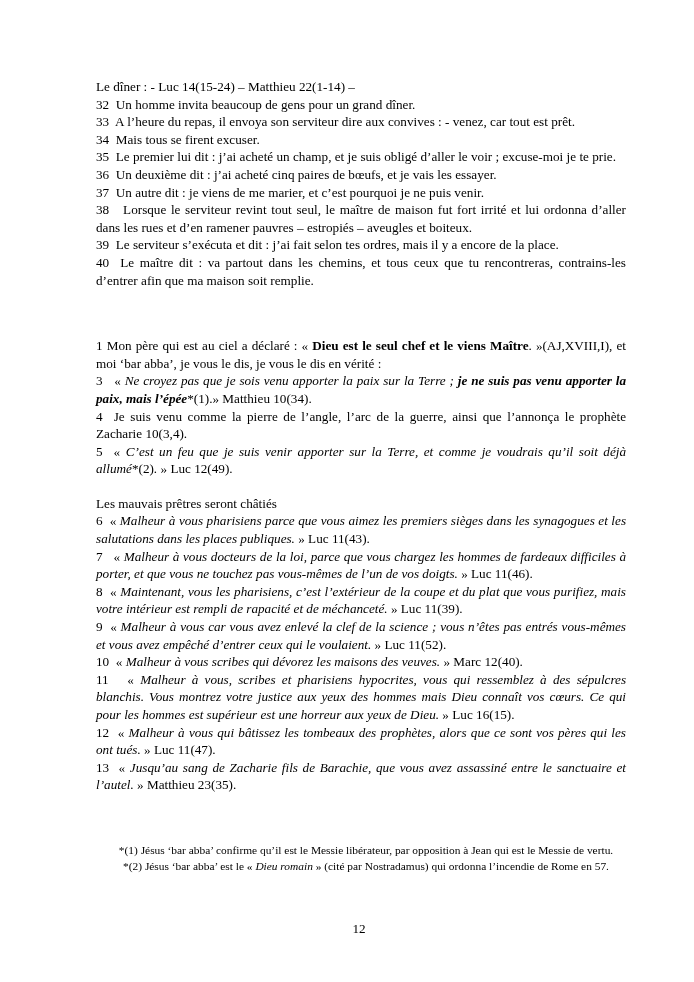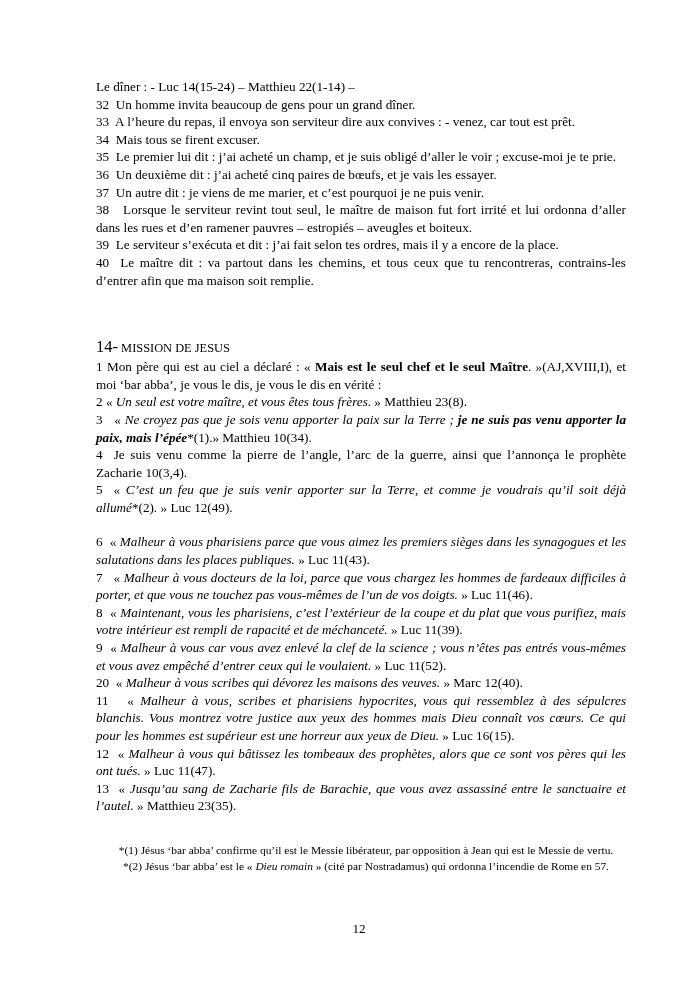--- a/index.html
+++ b/index.html
@@ -105,44 +105,43 @@
 
     <p><span>38</span>&nbsp;&nbsp; <span>Lorsque le serviteur revint tout seul, le maître de maison fut fort irrité et lui ordonna d’aller dans les rues et d’en ramener pauvres – estropiés – aveugles et boiteux.</span></p>
 
     <p><span>39</span>&nbsp; <span>Le serviteur s’exécuta et dit : j’ai fait selon tes ordres, mais il y a encore de la place.</span></p>
 
     <p><span>40</span>&nbsp; <span>Le maître dit : va partout dans les chemins, et tous ceux que tu rencontreras, contrains-les d’entrer afin que ma maison soit remplie.</span></p>
 
 
     <div class="gap-large"></div>
 
-    <p class="section-head"><span class="num">14-</span><span class="caps"> </span><span class="caps">MISSION DE JESUS</span></p>
 
-    <p><span>1</span> <span>Mon père qui est au ciel a déclaré : « </span><span class="bd">Mais est le seul chef et le seul Maître</span><span>. »(AJ,XVIII,I), et moi ‘bar abba’, je vous le dis, je vous le dis en vérité :</span></p>
+    <p><span>1</span> <span>Mon père qui est au ciel a déclaré : « </span><span class="bd">Dieu est le seul chef et le viens Maître</span><span>. »(AJ,XVIII,I), et moi ‘bar abba’, je vous le dis, je vous le dis en vérité :</span></p>
 
-    <p><span>2</span> <span>« </span><span class="it">Un seul est votre maître, et vous êtes tous frères</span><span>. » Matthieu 23(8).</span></p>
 
     <p><span>3</span>&nbsp;&nbsp; <span>« </span><span class="it">Ne croyez pas que je sois venu apporter la paix sur la Terre ; </span><span class="bi">je ne suis pas venu apporter la paix, mais l’épée</span><span>*(1).» Matthieu 10(34).</span></p>
 
     <p><span>4</span>&nbsp; <span>Je suis venu comme la pierre de l’angle, l’arc de la guerre, ainsi que l’annonça le prophète Zacharie 10(3,4).</span></p>
 
     <p><span>5</span>&nbsp; <span>« </span><span class="it">C’est un feu que je suis venir apporter sur la Terre, et comme je voudrais qu’il soit déjà allumé</span><span>*(2)</span><span class="it">.</span><span> » Luc 12(49).</span></p>
 
     <div class="gap-small"></div>
 
+    <p class="plain">Les mauvais prêtres seront châtiés</p>
 
     <p><span>6</span>&nbsp; <span>« </span><span class="it">Malheur à vous pharisiens parce que vous aimez les premiers sièges dans les synagogues et les salutations dans les places publiques.</span><span> » Luc 11(43).</span></p>
 
     <p><span>7</span>&nbsp;&nbsp; <span>« </span><span class="it">Malheur à vous docteurs de la loi, parce que vous chargez les hommes de fardeaux difficiles à porter, et que vous ne touchez pas vous-mêmes de l’un de vos doigts.</span><span> » Luc 11(46).</span></p>
 
     <p><span>8</span>&nbsp; <span>« </span><span class="it">Maintenant, vous les pharisiens, c’est l’extérieur de la coupe et du plat que vous purifiez, mais votre intérieur est rempli de rapacité et de méchanceté.</span><span> » Luc 11(39).</span></p>
 
     <p><span>9</span>&nbsp; <span>« </span><span class="it">Malheur à  vous car vous avez enlevé la clef de la science ; vous n’êtes pas entrés vous-mêmes et vous avez empêché d’entrer ceux qui le voulaient.</span><span> » Luc 11(52).</span></p>
 
-    <p><span>20</span>&nbsp; <span>« </span><span class="it">Malheur à vous scribes qui dévorez les maisons des veuves.</span><span> » Marc 12(40).</span></p>
+    <p><span>10</span>&nbsp; <span>« </span><span class="it">Malheur à vous scribes qui dévorez les maisons des veuves.</span><span> » Marc 12(40).</span></p>
 
     <p><span>11</span>&nbsp;&nbsp; <span>« </span><span class="it">Malheur à vous, scribes et pharisiens hypocrites, vous qui ressemblez à des sépulcres blanchis. Vous montrez votre justice aux yeux des hommes mais Dieu connaît vos cœurs. Ce qui pour les hommes est supérieur est une horreur aux yeux de Dieu.</span><span> » Luc 16(15).</span></p>
 
     <p><span>12</span>&nbsp; <span>« </span><span class="it">Malheur à vous qui bâtissez les tombeaux des prophètes, alors que ce sont vos pères qui les ont tués.</span><span> » Luc 11(47).</span></p>
 
     <p><span>13</span>&nbsp; <span>« </span><span class="it">Jusqu’au sang de Zacharie fils de Barachie, que vous avez assassiné entre le sanctuaire et l’autel.</span><span> » Matthieu 23(35).</span></p>
 
   </div>
 
   <div class="footnotes">

